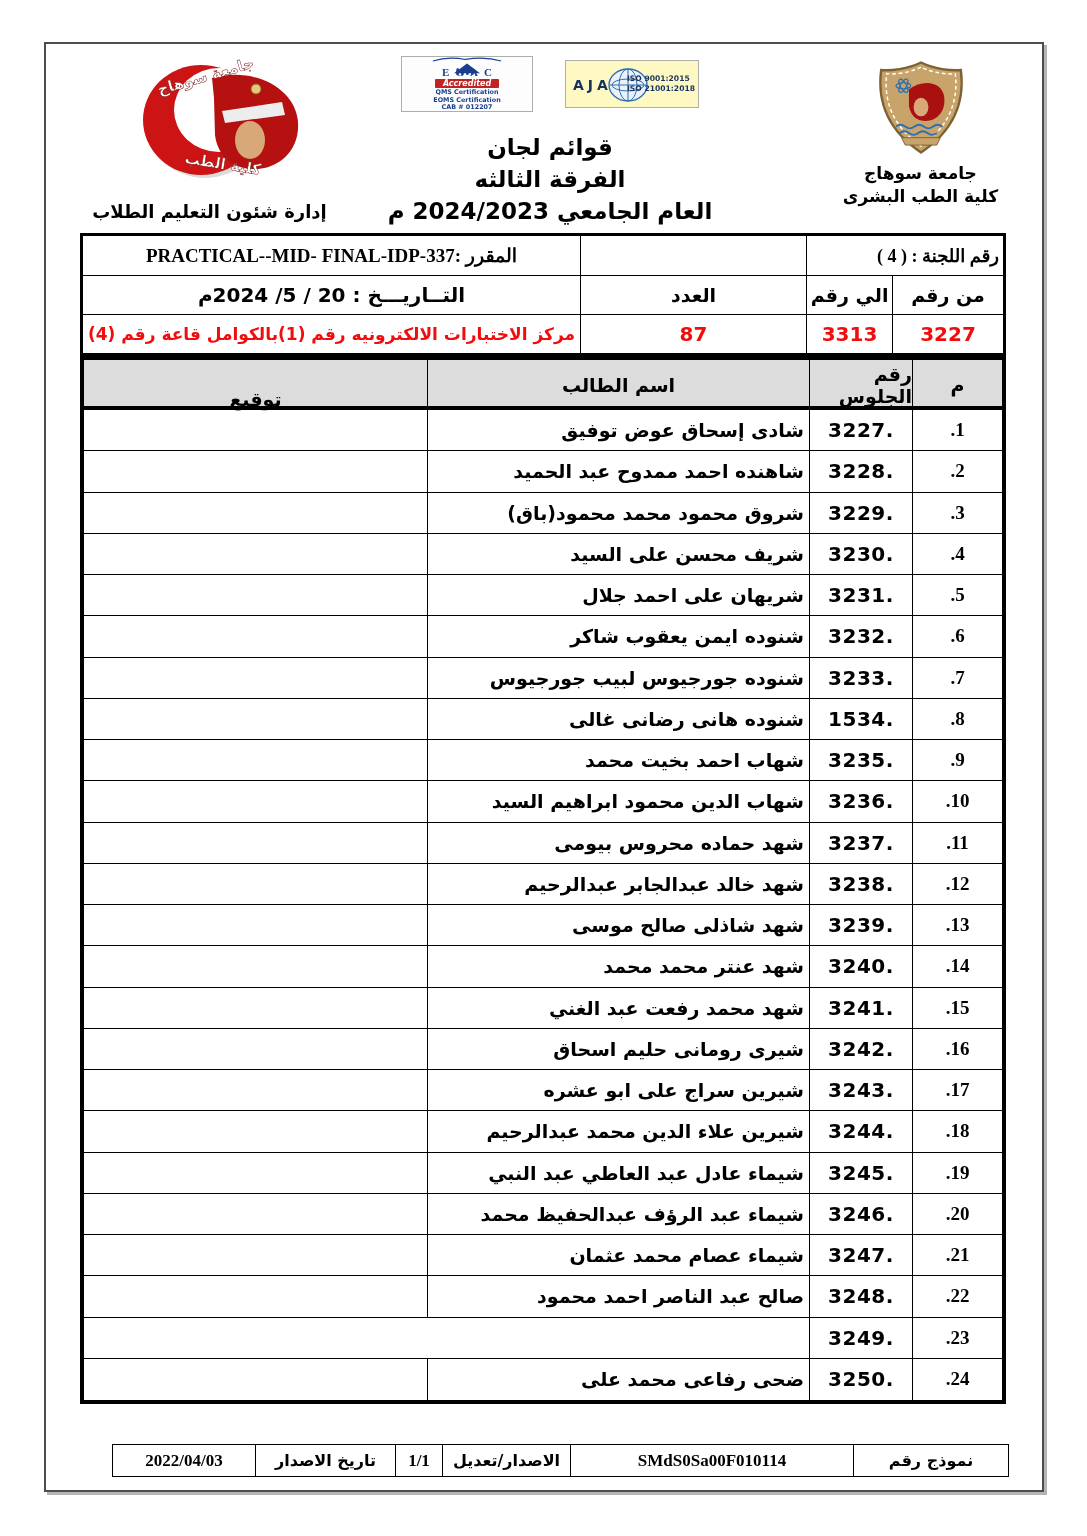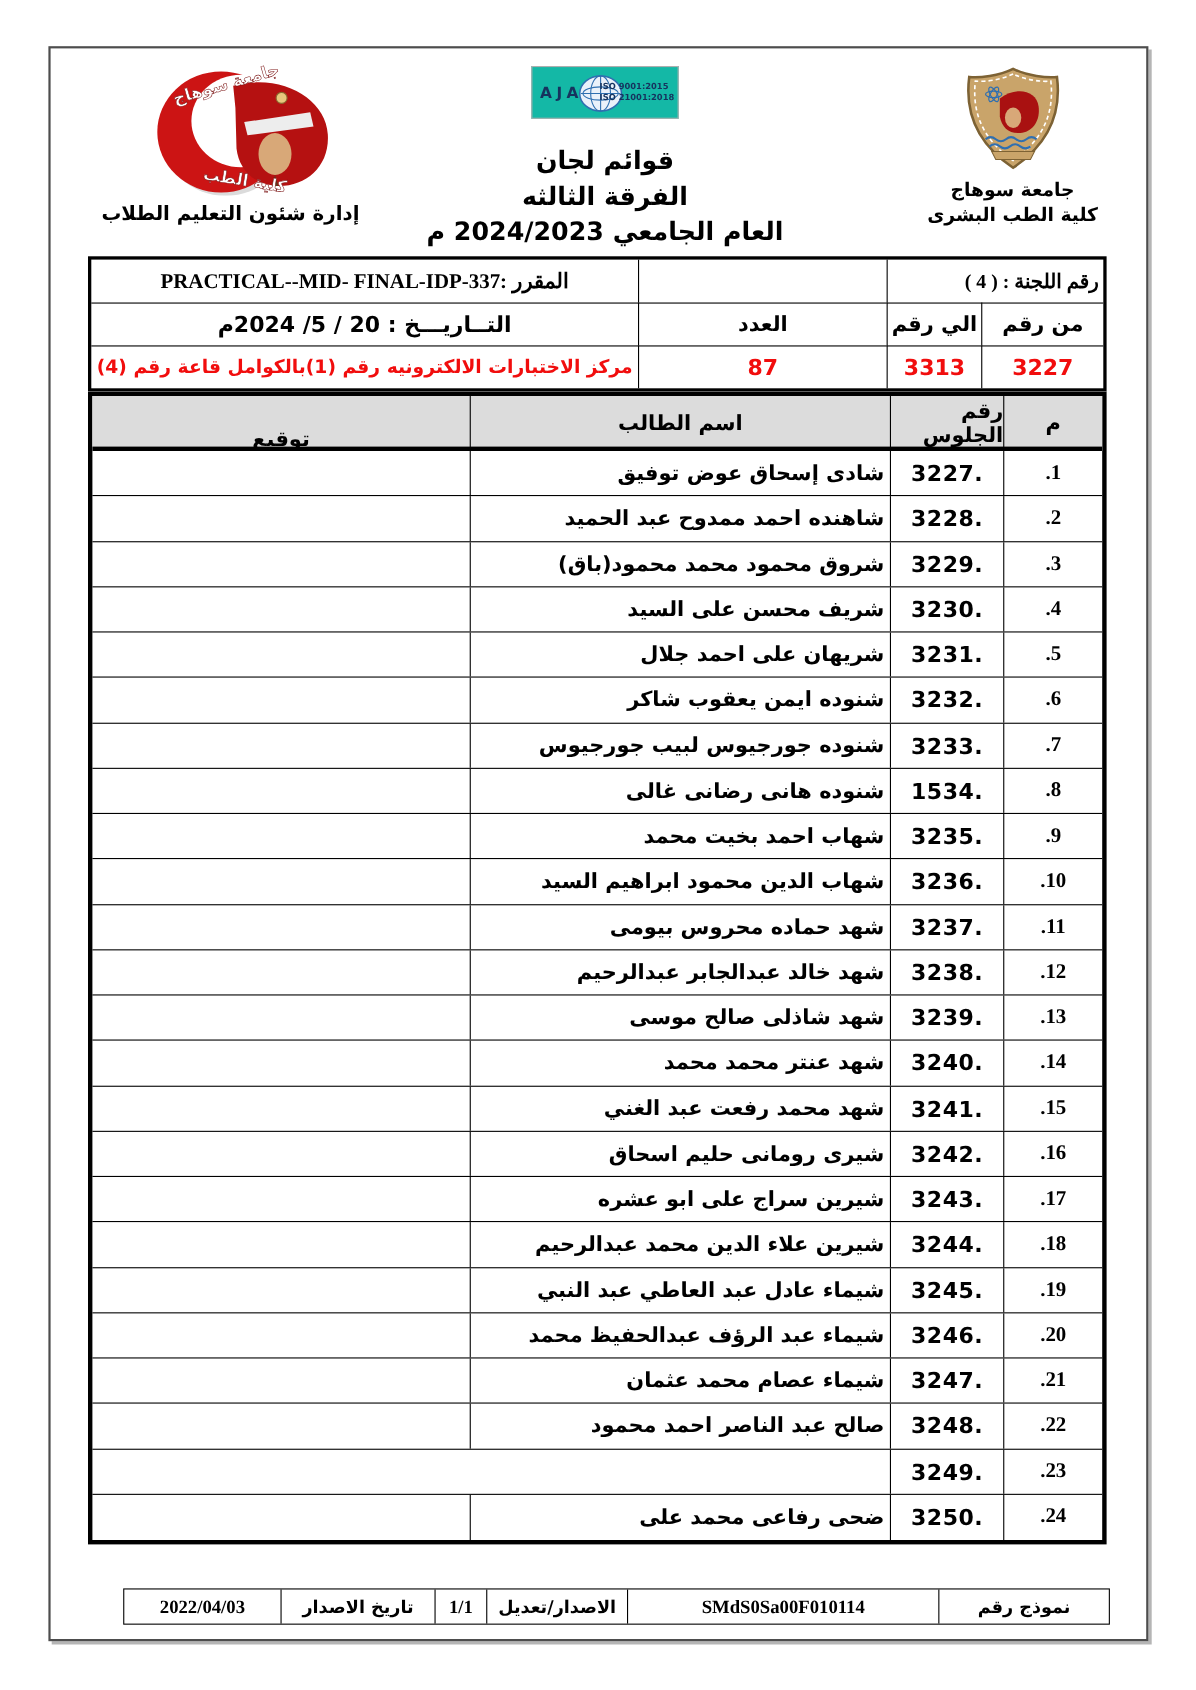--- a/index.html
+++ b/index.html
@@ -10,36 +10,36 @@
   .frame {
     position:absolute; left:44px; top:42px; width:996px; height:1446px;
     border:2px solid #4d4d4d; box-shadow:3px 3px 0 #b5b5b5; background:#fff;
   }
 
   
   .hdr-left  { position:absolute; left:92px;  top:56px;  width:235px; text-align:center; }
   .hdr-center{ position:absolute; left:358px; top:56px;  width:384px; text-align:center; }
   .hdr-right { position:absolute; left:833px; top:58px;  width:175px; text-align:center; }
 
-  .admin-label { margin-top:2px; font-weight:bold; font-size:18px; white-space:nowrap; }
+  .admin-label { margin-top:19px; font-weight:bold; font-size:18px; white-space:nowrap; }
   .uni-line { font-weight:bold; font-size:17px; line-height:1.35; white-space:nowrap; }
 
   .certs { display:flex; justify-content:center; align-items:flex-start; gap:32px; height:58px; }
   .egac-box {
     width:132px; height:56px; border:1px solid #aeaeae; box-sizing:border-box;
     display:flex; flex-direction:column; align-items:center; overflow:hidden; background:#fdfdfd;
   }
   .egac-name { font-family:"Liberation Serif", serif; font-weight:bold; font-size:11px;
     letter-spacing:6px; color:#1b3f8f; line-height:1; margin-top:-9px; text-indent:6px; }
   .egac-accr { background:#c32222; color:#fff; font-style:italic; font-weight:bold;
     font-size:8px; line-height:9px; padding:0 8px; border-radius:1px; margin:1px 0; }
   .egac-line { font-size:6.4px; font-weight:bold; color:#1b3f8f; line-height:1.12; white-space:nowrap; }
   .aja-box {
     position:relative; width:134px; height:48px; margin-top:4px; border:1px solid #aeaeae;
-    box-sizing:border-box; background:#14b8a6;
+    box-sizing:border-box; background:#fef9c3;
   }
   .aja-globe { position:absolute; left:40px; top:2px; }
   .aja-name { position:absolute; left:7px; top:16px; font-weight:bold; font-size:14px;
     letter-spacing:4px; color:#16335e; }
   .iso-lines { position:absolute; right:3px; top:13px; text-align:left; }
   .iso-lines div { font-size:7.6px; font-weight:bold; color:#16335e; line-height:1.35; white-space:nowrap;padding-left:36px; }
 
   .title { font-weight:bold; font-size:23px; line-height:32px; direction:rtl; }
   .title.l1 { margin-top:17px; }
 
@@ -105,20 +105,35 @@
       <path d="M146,103 l3,10 l-6,0 Z" fill="#5b3a1e"></path>
       <circle cx="152" cy="33" r="5" fill="#e8c77d" stroke="#8a6a2f" stroke-width="1"></circle>
       <text x="103" y="25" text-anchor="middle" font-size="15" font-weight="bold" fill="#ffffff" stroke="#7a1212" stroke-width="0.5" transform="rotate(-16 103 25)">جامعة سوهاج</text>
       <text x="118" y="113" text-anchor="middle" font-size="15" font-weight="bold" fill="#ffffff" stroke="#7a1212" stroke-width="0.5" transform="rotate(9 118 113)">كلية الطب</text>
     </svg>
     <div class="admin-label" dir="rtl">إدارة شئون التعليم الطلاب</div>
   </div>
 
   <div class="hdr-center">
     <div class="certs">
+      <div class="egac-box">
+        <svg width="120" height="24" viewBox="0 0 120 24">
+          <path d="M18,5 q18,-6 40,-2 q24,-4 44,2" stroke="#1b3f8f" stroke-width="1.4" fill="none"></path>
+          <path d="M44,20 L60,8 L76,20 Z" fill="#1b3f8f"></path>
+          <rect x="47" y="14" width="3" height="8" fill="#1b3f8f"></rect>
+          <rect x="53" y="14" width="3" height="8" fill="#1b3f8f"></rect>
+          <rect x="59" y="14" width="3" height="8" fill="#1b3f8f"></rect>
+          <rect x="65" y="14" width="3" height="8" fill="#1b3f8f"></rect>
+        </svg>
+        <div class="egac-name">EGAC</div>
+        <div class="egac-accr">Accredited</div>
+        <div class="egac-line">QMS Certification</div>
+        <div class="egac-line">EOMS Certification</div>
+        <div class="egac-line">CAB # 012207</div>
+      </div>
       <div class="aja-box">
         <svg class="aja-globe" width="44" height="44" viewBox="0 0 44 44">
           <ellipse cx="22" cy="22" rx="19" ry="16" fill="#eaf1fa" stroke="#2f6fb0" stroke-width="1.4"></ellipse>
           <ellipse cx="22" cy="22" rx="9" ry="16" fill="none" stroke="#2f6fb0" stroke-width="1"></ellipse>
           <ellipse cx="22" cy="22" rx="16" ry="6" fill="none" stroke="#2f6fb0" stroke-width="1"></ellipse>
           <line x1="4" y1="22" x2="40" y2="22" stroke="#2f6fb0" stroke-width="1"></line>
           <line x1="22" y1="6" x2="22" y2="38" stroke="#2f6fb0" stroke-width="1"></line>
         </svg>
         <div class="aja-name">AJA</div>
         <div class="iso-lines">

